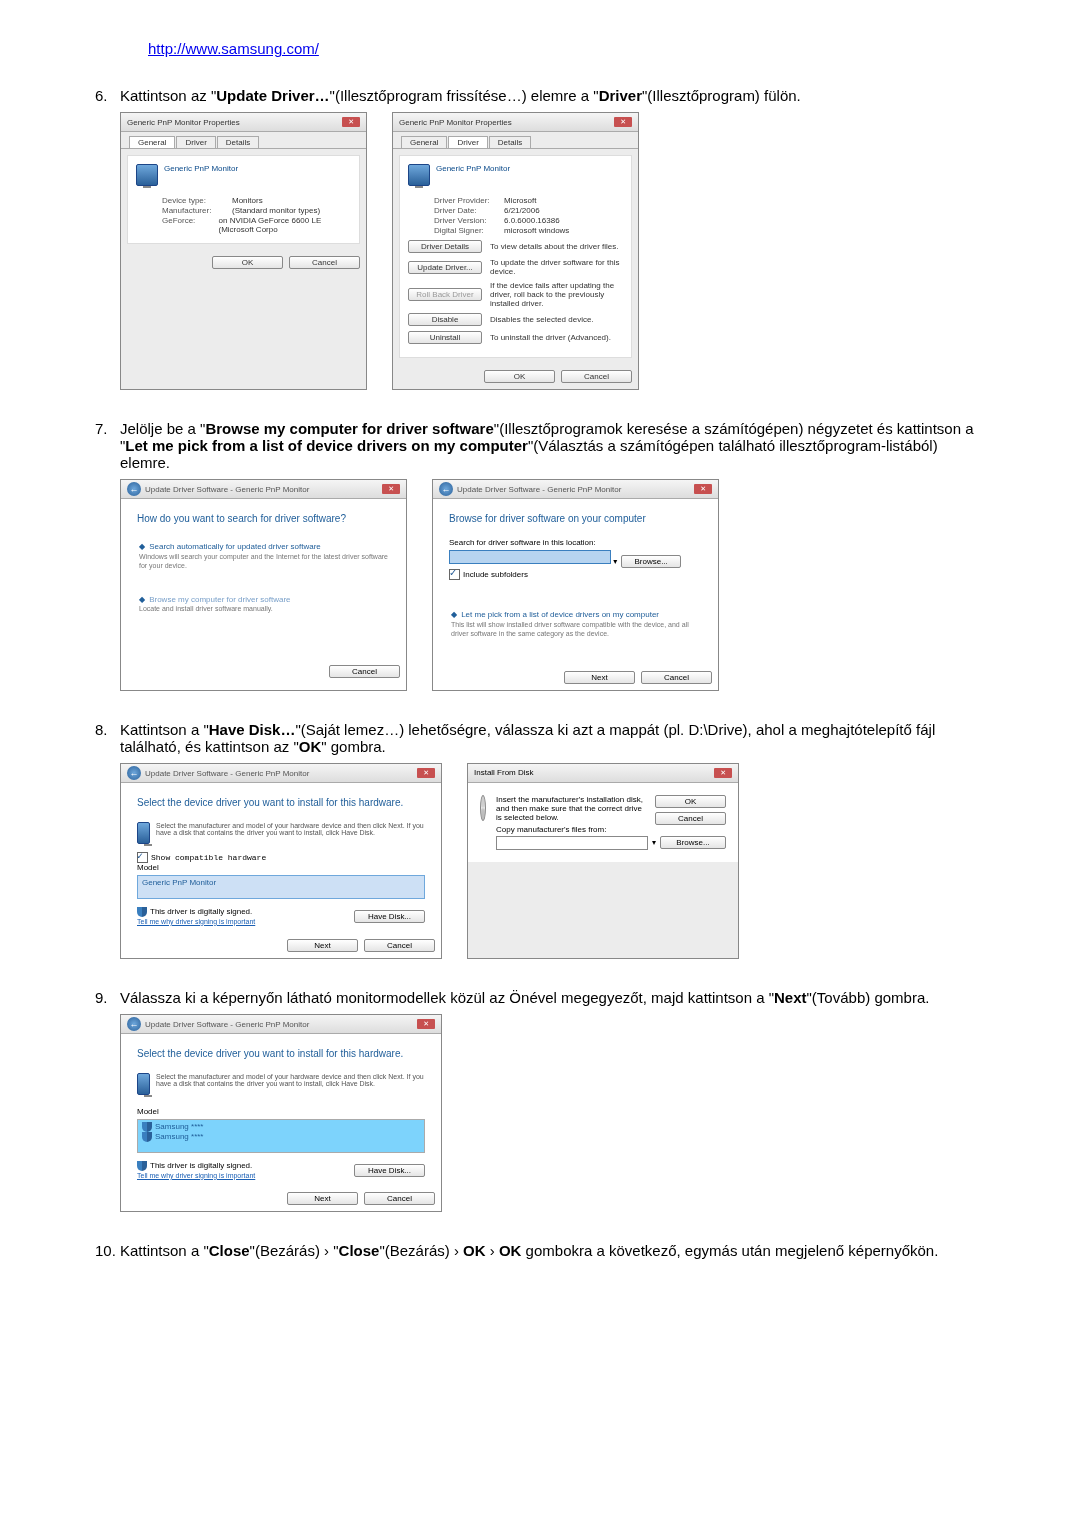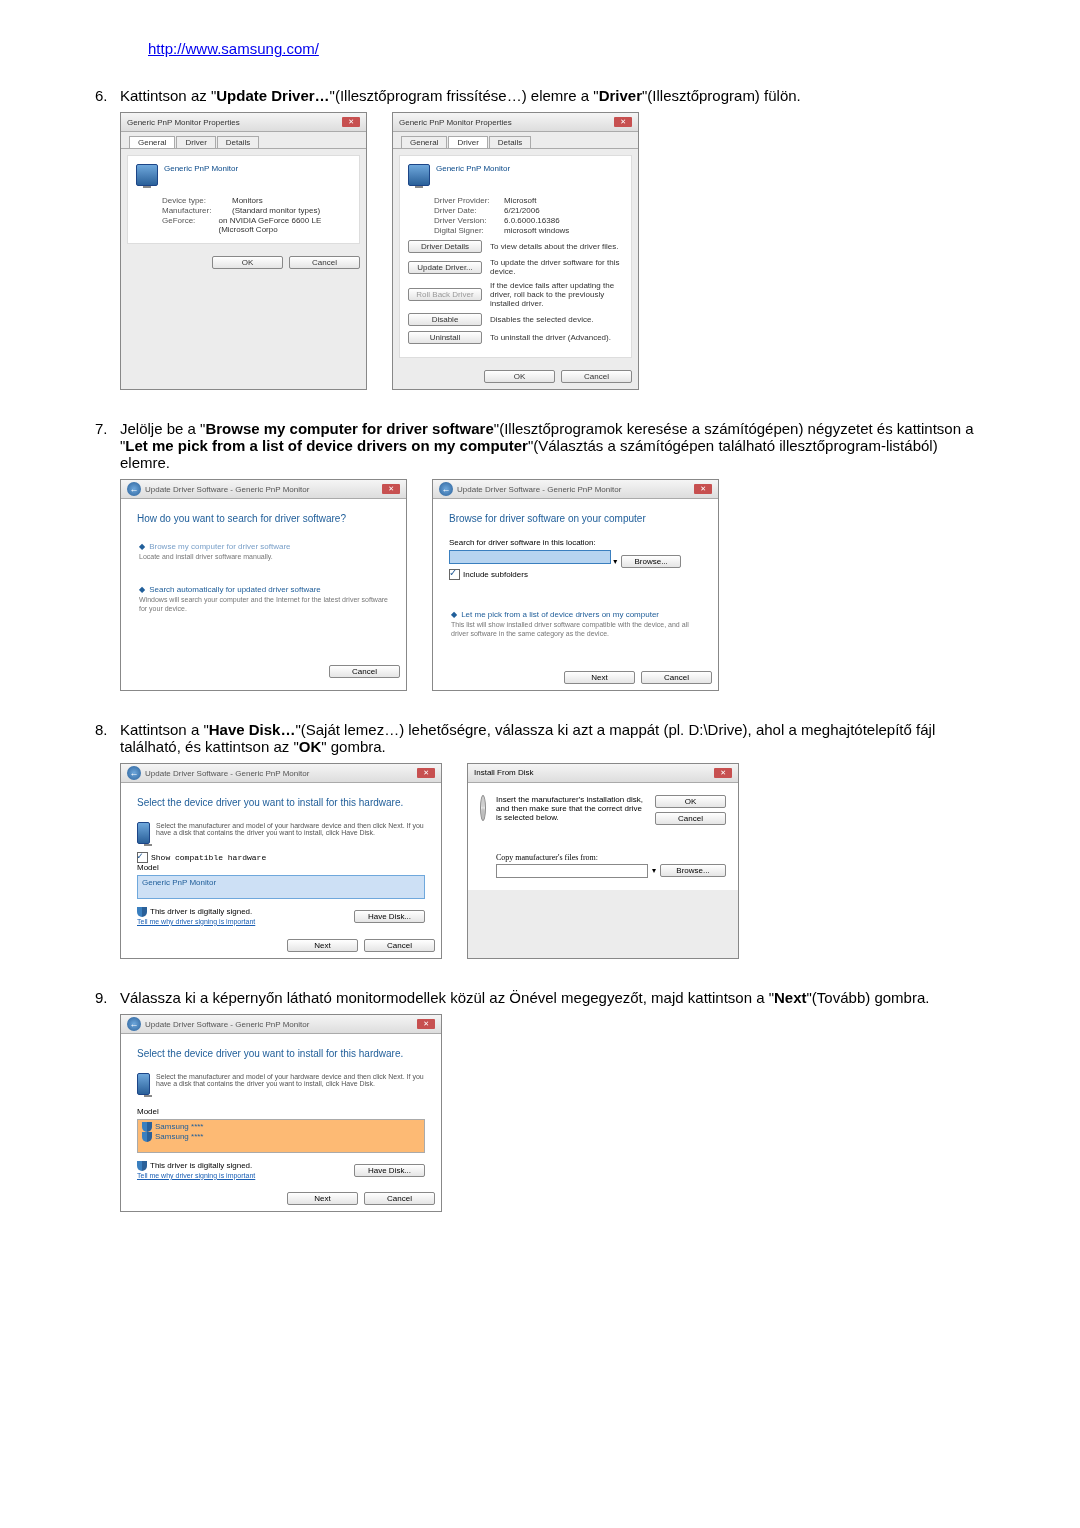--- a/index.html
+++ b/index.html
@@ -190,21 +190,21 @@
       background: #fff;
       vertical-align: middle;
       margin-right: 3px;
       position: relative;
     }
     .checkbox.checked::after{
       content:"✓"; position:absolute; top:-3px; left:-1px; font-size:10px; color:#2a6099;
     }
     .list-box {
       border:1px solid #aaa;
-      background:#fdba74;
+      background:#7dd3fc;
       height: 18px;
       padding: 2px 4px;
       color:#215f9a;
       margin: 3px 0 8px;
     }
     .list-box.hl { background:#cde0f5; border-color:#6fa8dc; }
     .install-disk {
       background:#ececec;
       border:1px solid #888;
       font-family:"Segoe UI",Tahoma,sans-serif;
@@ -346,27 +346,27 @@
     </span>
     <div class="shots">
 
       <div class="wizard" style="width:285px;">
         <div class="wiz-title">
           <span><span class="back-arrow">←</span><span class="crumb">Update Driver Software - Generic PnP Monitor</span></span>
           <span class="closebox">✕</span>
         </div>
         <div class="wiz-body">
           <div class="heading">How do you want to search for driver software?</div>
+          <div class="option-block">
+            <span class="arrow-bullet">◆</span><span class="ot">Search automatically for updated driver software</span><br>
+            <span class="od">Windows will search your computer and the Internet for the latest driver software for your device.</span>
+          </div>
           <div class="option-block dim">
             <span class="arrow-bullet">◆</span><span class="ot">Browse my computer for driver software</span><br>
             <span class="od">Locate and install driver software manually.</span>
-          </div>
-          <div class="option-block">
-            <span class="arrow-bullet">◆</span><span class="ot">Search automatically for updated driver software</span><br>
-            <span class="od">Windows will search your computer and the Internet for the latest driver software for your device.</span>
           </div>
         </div>
         <div class="btnrow">
             <div class="btn">Cancel</div>
           </div>
       </div>
 
       <div class="wizard" style="width:285px;">
         <div class="wiz-title">
           <span><span class="back-arrow">←</span><span class="crumb">Update Driver Software - Generic PnP Monitor</span></span>
@@ -437,21 +437,21 @@
         <div class="install-body">
           <div class="disk-icon"></div>
           <div style="flex:1;">
             <div style="display:flex;gap:6px;">
               <div style="flex:1;">Insert the manufacturer's installation disk, and then make sure that the correct drive is selected below.</div>
               <div>
                 <div class="btn" style="margin-bottom:4px;">OK</div>
                 <div class="btn">Cancel</div>
               </div>
             </div>
-            <div style="margin-top:28px;font-family:Liberation Serif, serif;">Copy manufacturer's files from:</div>
+            <div style="">Copy manufacturer's files from:</div>
             <div style="display:flex;gap:4px;margin-top:2px;align-items:center;">
               <span class="selected-row" style="width:150px;background:#fff;border-color:#888;"></span>
               <span>▾</span>
               <span class="btn" style="min-width:40px;">Browse...</span>
             </div>
           </div>
         </div>
       </div>
     </div>
   </li>
@@ -487,13 +487,19 @@
           </div>
         </div>
         <div class="btnrow">
           <div class="btn">Next</div>
           <div class="btn">Cancel</div>
         </div>
       </div>
     </div>
   </li>
 
+  <li>
+    <span class="num">10.</span>
+    <span>
+      <span>Kattintson a "</span><b>Close</b><span>"(Bezárás) › "</span><b>Close</b><span>"(Bezárás) › </span><b>OK</b><span> › </span><b>OK</b><span> gombokra a következő, egymás után megjelenő képernyőkön.</span>
+    </span>
+  </li>
 </ol>
 
 </body></html>

